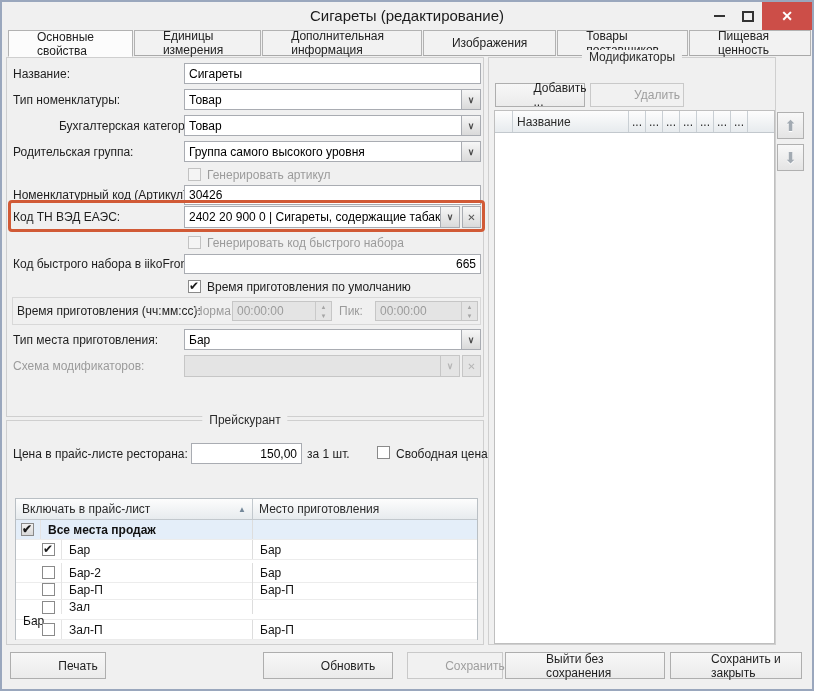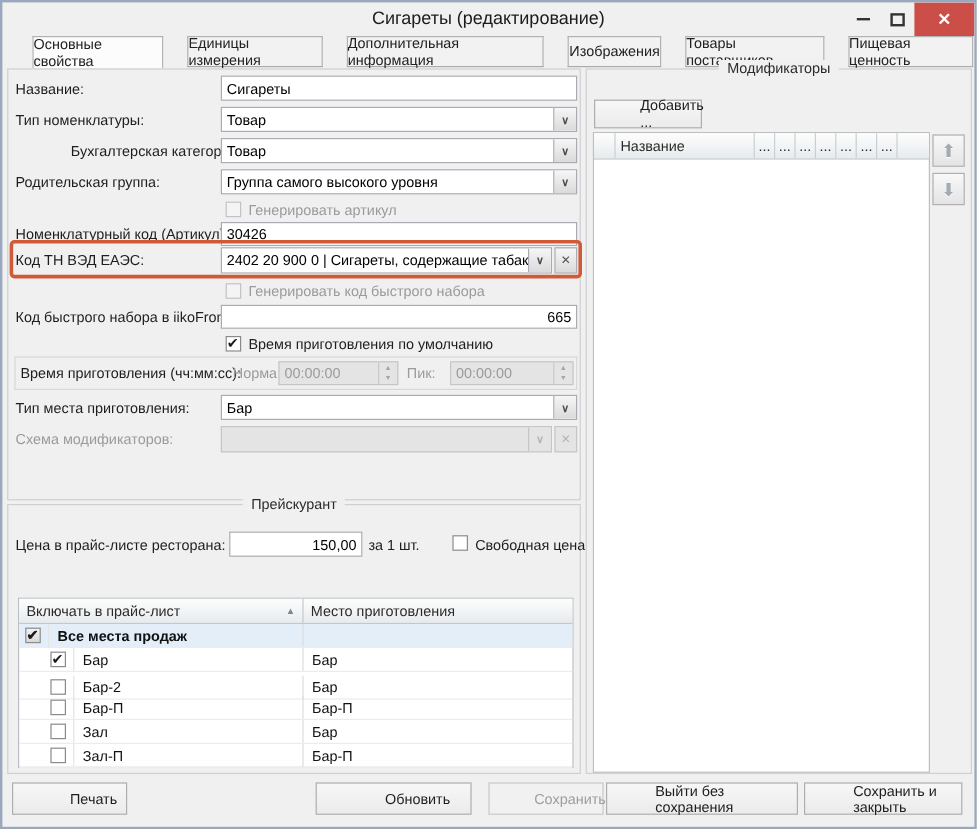--- a/index.html
+++ b/index.html
@@ -10,22 +10,22 @@
   .titlebar{position:absolute;top:0;left:0;right:0;height:28px;}
   .title{position:absolute;left:0;right:0;top:5px;text-align:center;font-size:15px;color:#1b1b1b;}
   .winbtn{position:absolute;top:0;height:28px;display:flex;align-items:center;justify-content:center;cursor:default;}
   .btn-min{left:703px;width:28px;}
   .btn-min .bar{width:11px;height:2px;background:#333;}
   .btn-max{left:732px;width:28px;}
   .btn-max .box{width:12px;height:11px;border:2px solid #333;}
   .btn-close{left:760px;width:50px;background:#cc4e48;color:#fff;font-size:14px;font-weight:bold;}
   
   .tabbar{position:absolute;top:28px;left:6px;height:27px;display:flex;}
-  .tab{height:26px;margin-right:1px;padding:0 0;display:flex;align-items:center;font-size:12px;color:#222;
-    background:#f2f2f2;border:1px solid #b2b2b2;border-bottom:1px solid #a9a9a9;margin-left:19px;}
+  .tab{height:26px;margin-right:1px;padding:0 28px;display:flex;align-items:center;font-size:12px;color:#222;
+    background:#f2f2f2;border:1px solid #b2b2b2;border-bottom:1px solid #a9a9a9;}
   .tab.active{background:#fcfcfc;border-bottom:1px solid #fcfcfc;height:27px;}
   
   .groupbox{position:absolute;border:1px solid #cfcfcf;background:#f0f0f0;}
   .legend{position:absolute;top:-8px;left:50%;transform:translateX(-50%);background:#f0f0f0;
     padding:0 7px;font-size:12px;color:#2b2b2b;white-space:nowrap;}
   
   .lbl{position:absolute;font-size:12px;color:#1e1e1e;white-space:nowrap;}
   .lbl.dis{color:#9b9b9b;}
   .field{position:absolute;background:#fff;border:1px solid #a9acb2;display:flex;align-items:center;
     font-size:12px;color:#000;overflow:hidden;}
@@ -254,21 +254,21 @@
         <div class="pcell c1">
           <span class="cb"></span>
           <span class="sep"></span>
           <span class="plabel">Бар-П</span>
         </div>
         <div class="pcell c2">
             <span>Бар-П</span>
           </div>
       </div>
 
-      <div class="prow child" style="top:101px;">
+      <div class="prow child" style="top:101px;flex-direction:column;">
         <div class="pcell c1">
           <span class="cb"></span>
           <span class="sep"></span>
           <span class="plabel">Зал</span>
         </div>
         <div class="pcell c2">
             <span>Бар</span>
           </div>
       </div>
 
@@ -278,25 +278,28 @@
           <span class="sep"></span>
           <span class="plabel">Зал-П</span>
         </div>
         <div class="pcell c2">
             <span>Бар-П</span>
           </div>
       </div>
     </div>
   </div>
 
-  <div class="groupbox" style="left:486px;top:55px;width:322px;height:588px;">
+  <div class="groupbox" style="left:486px;top:55px;width:288px;height:588px;">
     <span class="legend">Модификаторы</span>
 
     <div class="pushbtn" style="left:6px;top:25px;width:90px;height:24px;">
       <span>Добавить ...</span>
+    </div>
+    <div class="pushbtn dis" style="left:101px;top:25px;width:94px;height:24px;">
+      <span>Удалить</span>
     </div>
 
     <div class="mtable" style="left:5px;top:52px;width:281px;height:534px;">
       <div class="mhead">
         <div class="mhcell" style="width:18px;"></div>
         <div class="mhcell" style="width:116px;">
           <span>Название</span>
         </div>
         <div class="mhcell mh-dots" style="width:17px;justify-content:center;">...</div>
         <div class="mhcell mh-dots" style="width:17px;justify-content:center;">...</div>

